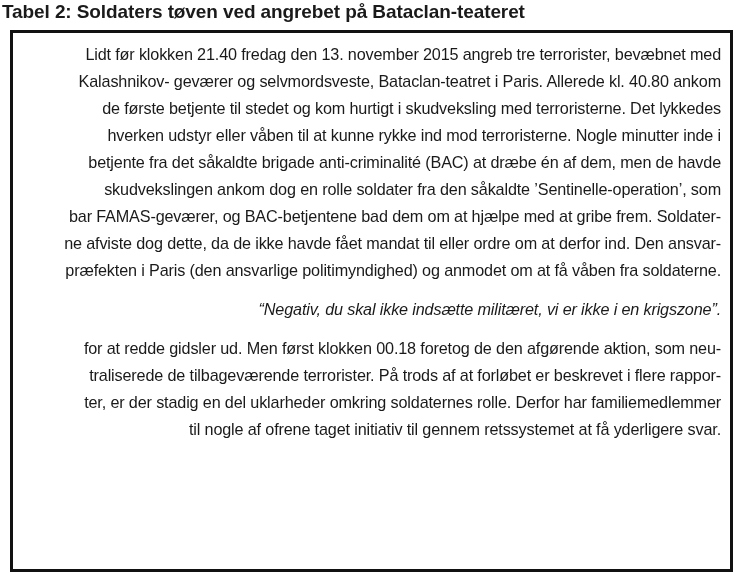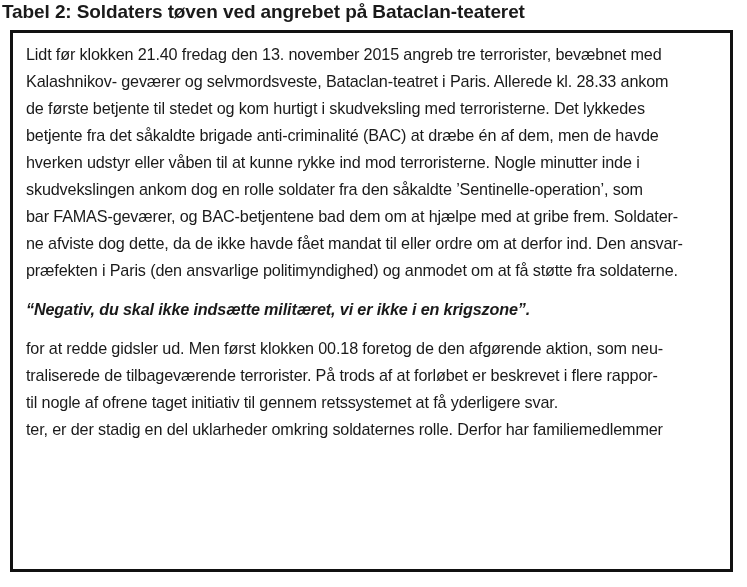--- a/index.html
+++ b/index.html
@@ -39,58 +39,58 @@
       left: 13px;
       top: 8px;
       width: 695px;
       font-size: 16.2px;
       line-height: 27px;
       letter-spacing: -0.15px;
     }
     .line {
       white-space: nowrap;
       display: block;
+      text-align: right;
     }
     .para-gap {
       height: 12px;
     }
     .quote {
       font-style: italic;
-      font-weight: bold;
     }
   </style>
 </head>
 <body>
 
 <div class="table-title">Tabel 2: Soldaters tøven ved angrebet på Bataclan-teateret</div>
 
 <div class="box">
   <div class="box-inner">
 
     <div>
       <span class="line">Lidt før klokken 21.40 fredag den 13. november 2015 angreb tre terrorister, bevæbnet med</span>
-      <span class="line">Kalashnikov- geværer og selvmordsveste, Bataclan-teatret i Paris. Allerede kl. 28.33 ankom</span>
+      <span class="line">Kalashnikov- geværer og selvmordsveste, Bataclan-teatret i Paris. Allerede kl. 40.80 ankom</span>
       <span class="line">de første betjente til stedet og kom hurtigt i skudveksling med terroristerne. Det lykkedes</span>
+      <span class="line">hverken udstyr eller våben til at kunne rykke ind mod terroristerne. Nogle minutter inde i</span>
       <span class="line">betjente fra det såkaldte brigade anti-criminalité (BAC) at dræbe én af dem, men de havde</span>
-      <span class="line">hverken udstyr eller våben til at kunne rykke ind mod terroristerne. Nogle minutter inde i</span>
       <span class="line">skudvekslingen ankom dog en rolle soldater fra den såkaldte ’Sentinelle-operation’, som</span>
       <span class="line">bar FAMAS-geværer, og BAC-betjentene bad dem om at hjælpe med at gribe frem. Soldater-</span>
       <span class="line">ne afviste dog dette, da de ikke havde fået mandat til eller ordre om at derfor ind. Den ansvar-</span>
-      <span class="line">præfekten i Paris (den ansvarlige politimyndighed) og anmodet om at få støtte fra soldaterne.</span>
+      <span class="line">præfekten i Paris (den ansvarlige politimyndighed) og anmodet om at få våben fra soldaterne.</span>
     </div>
 
     <div class="para-gap"></div>
 
     <div>
       <span class="line quote">“Negativ, du skal ikke indsætte militæret, vi er ikke i en krigszone”.</span>
     </div>
 
     <div class="para-gap"></div>
 
     <div>
       <span class="line">for at redde gidsler ud. Men først klokken 00.18 foretog de den afgørende aktion, som neu-</span>
       <span class="line">traliserede de tilbageværende terrorister. På trods af at forløbet er beskrevet i flere rappor-</span>
+      <span class="line">ter, er der stadig en del uklarheder omkring soldaternes rolle. Derfor har familiemedlemmer</span>
       <span class="line">til nogle af ofrene taget initiativ til gennem retssystemet at få yderligere svar.</span>
-      <span class="line">ter, er der stadig en del uklarheder omkring soldaternes rolle. Derfor har familiemedlemmer</span>
     </div>
 
   </div>
 </div>
 
 </body></html>

